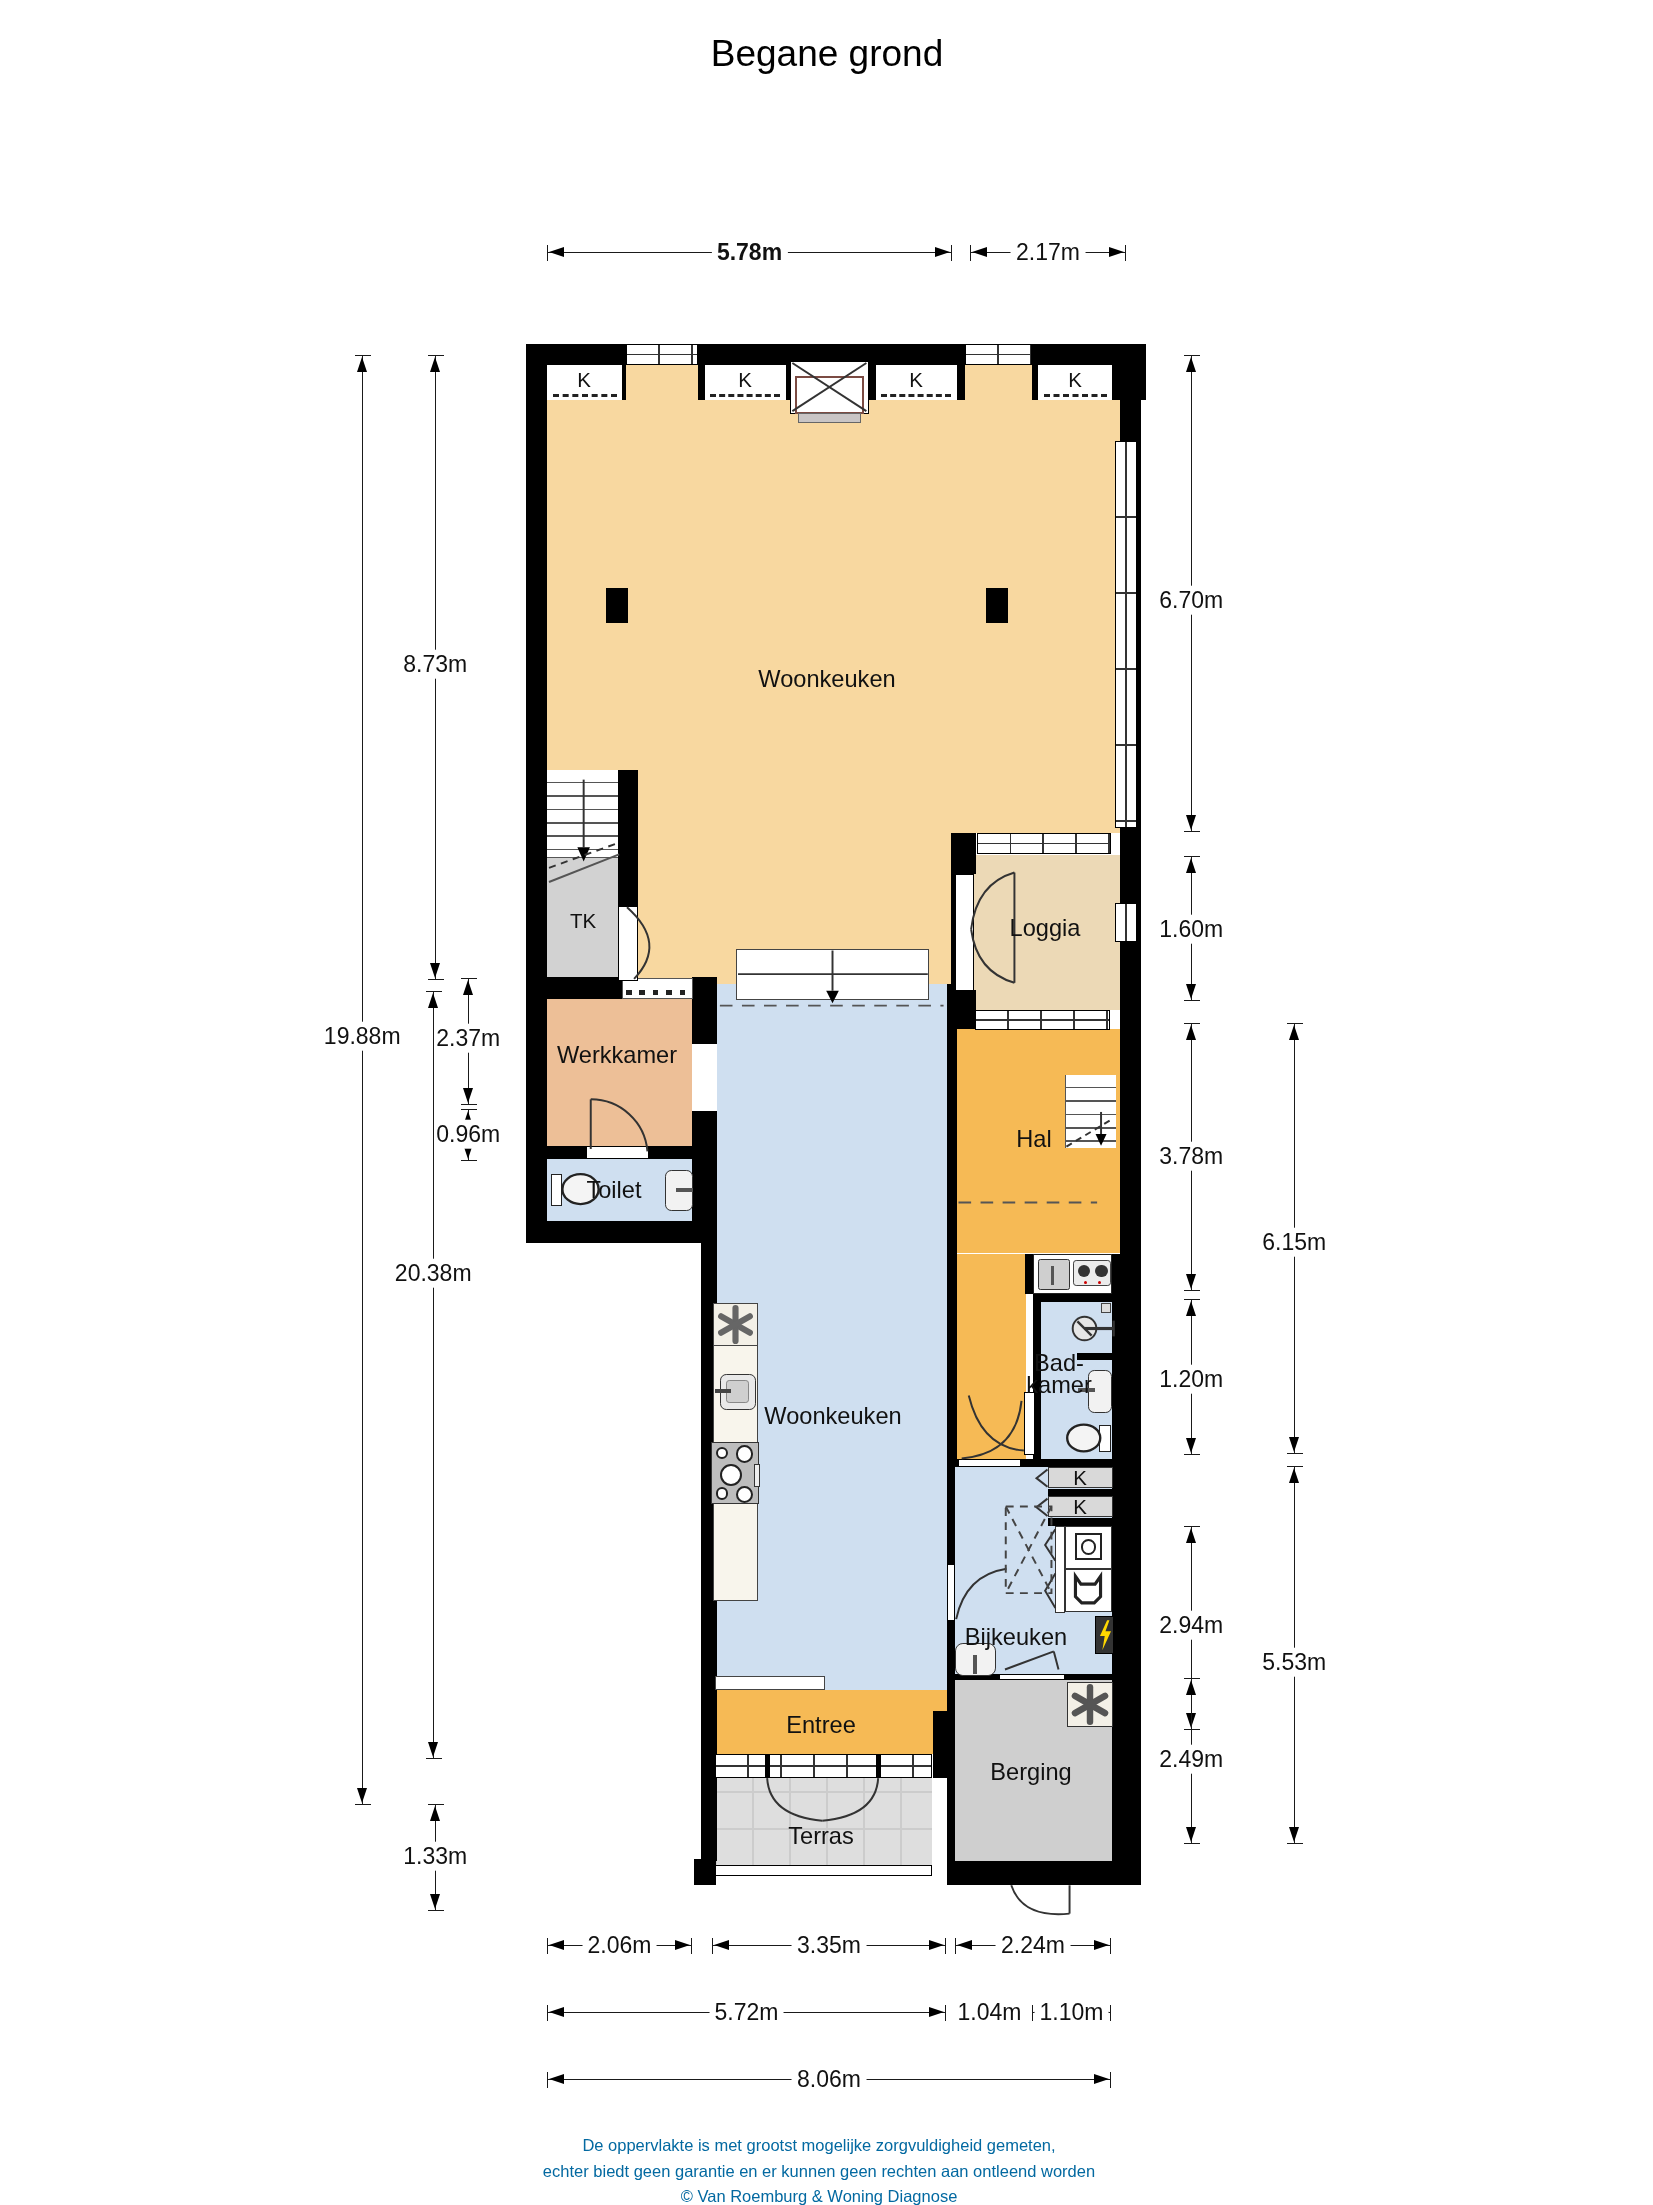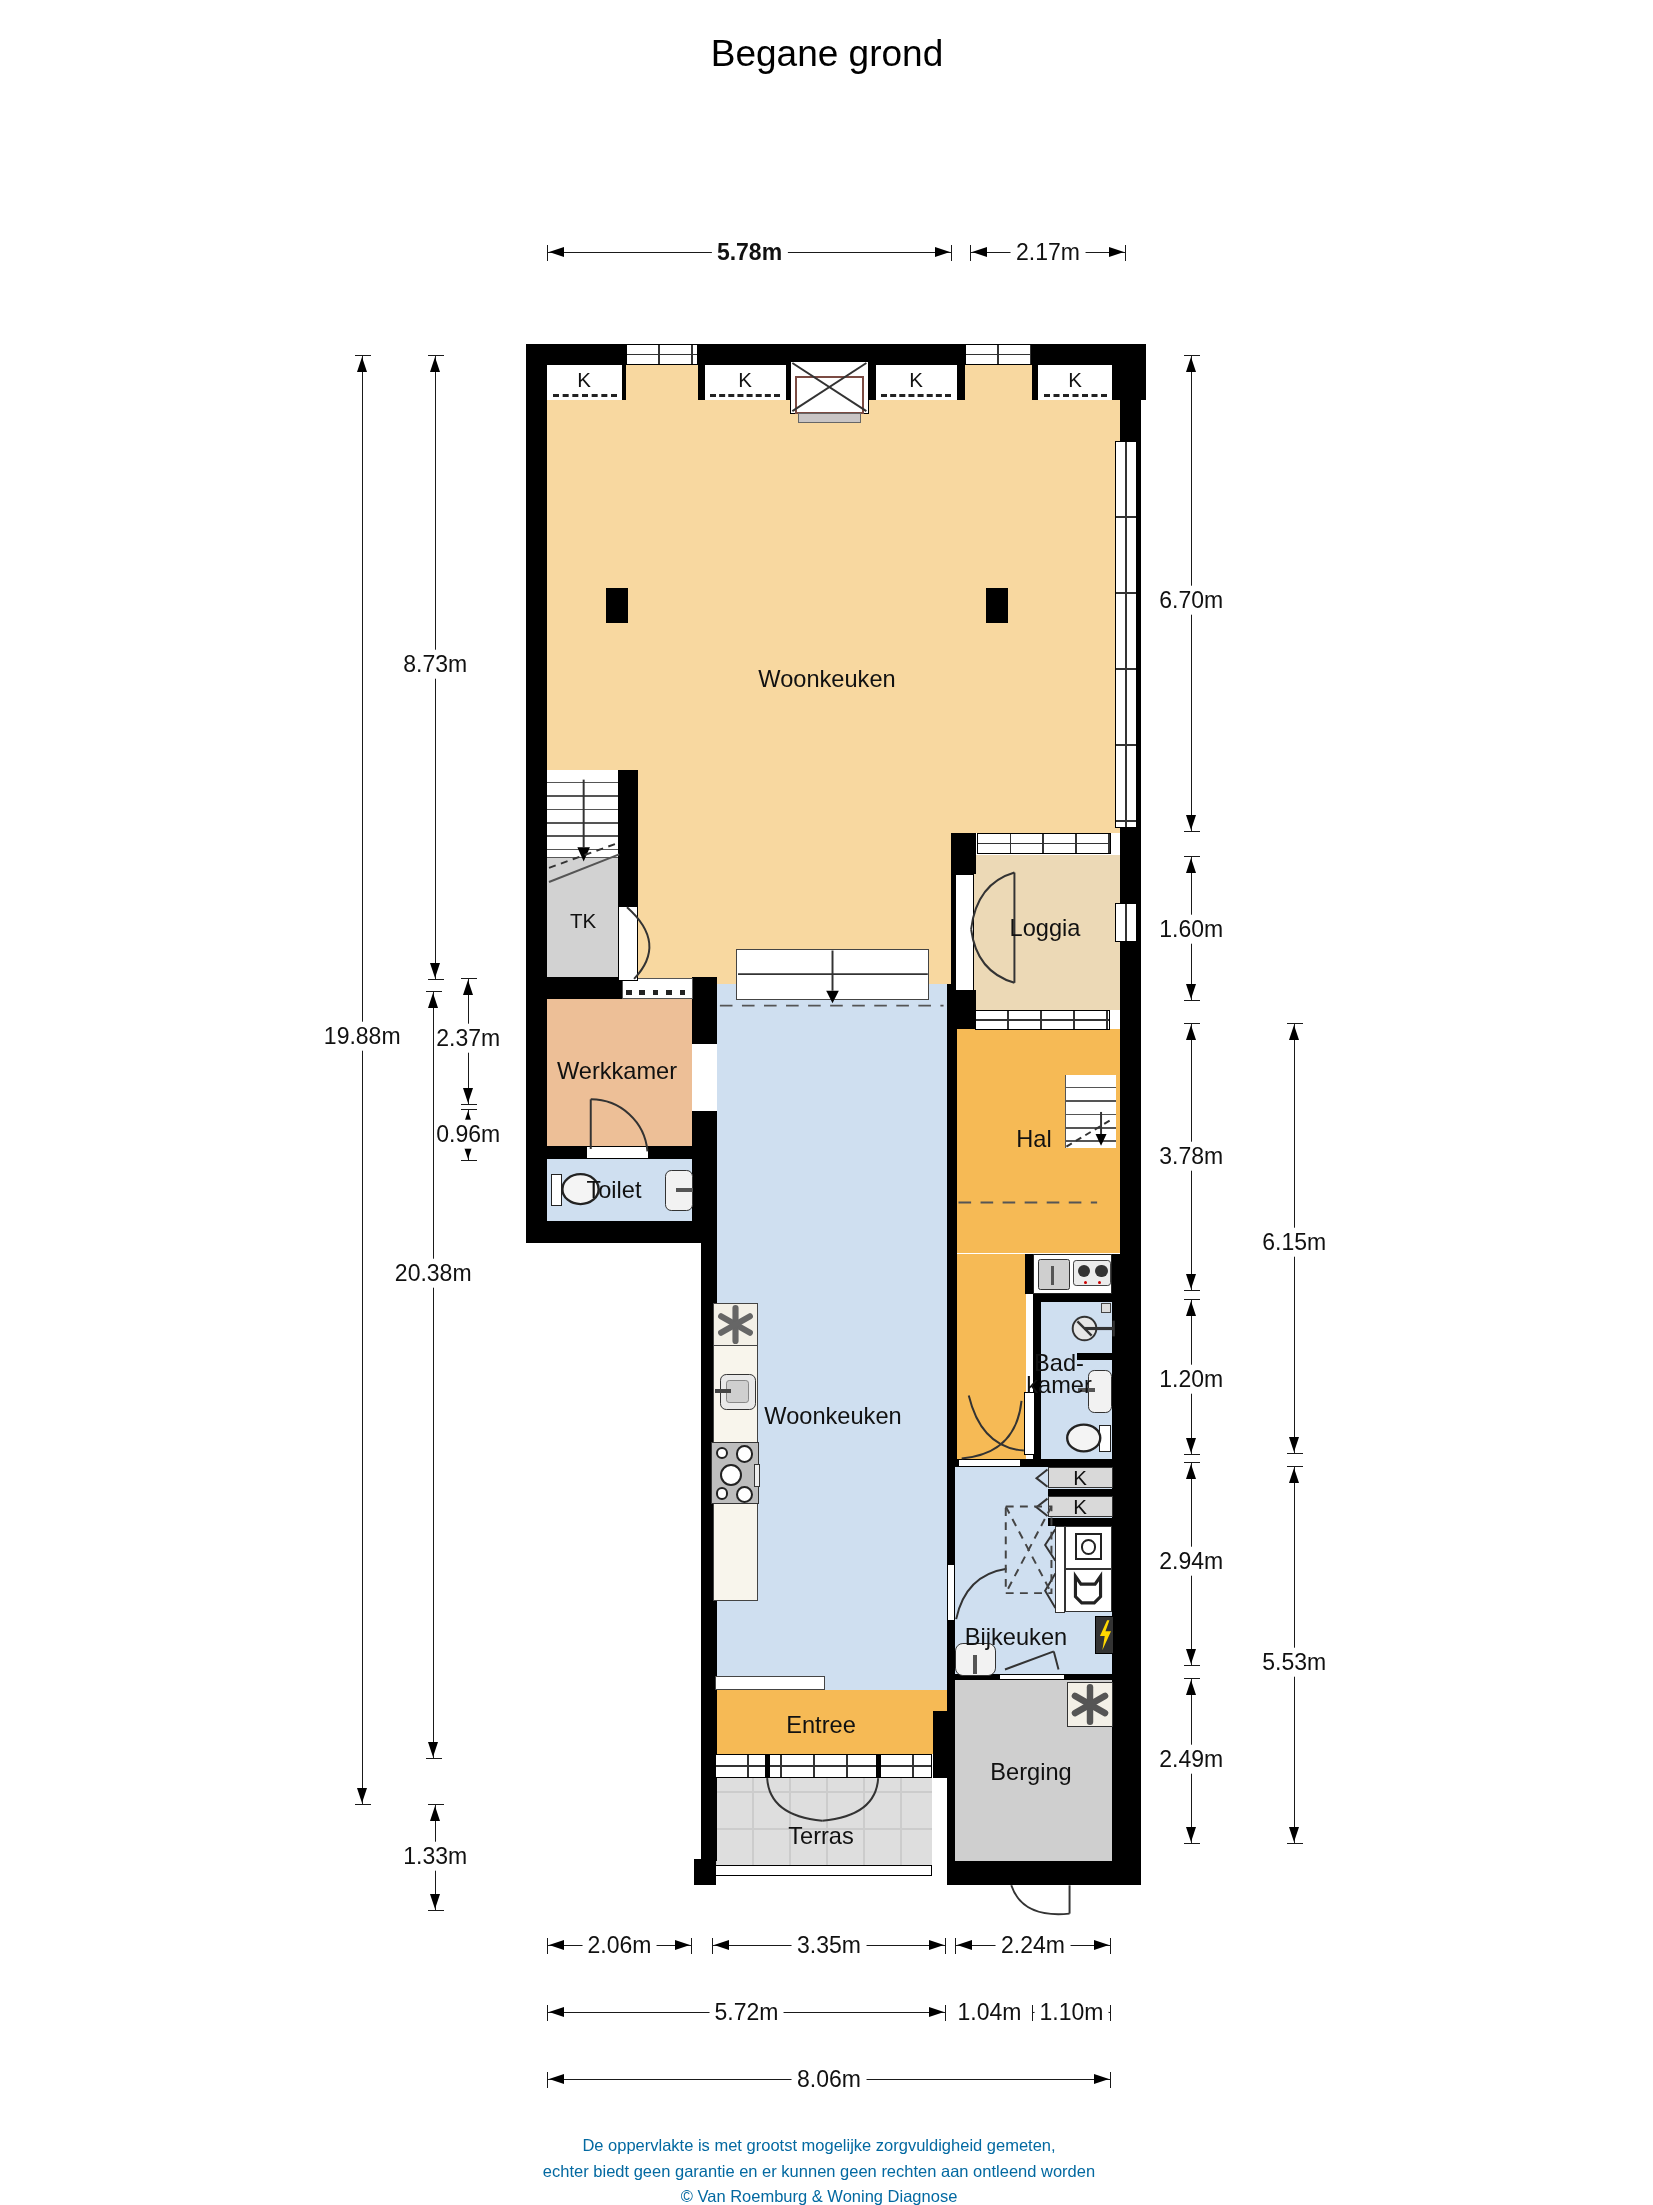--- a/index.html
+++ b/index.html
@@ -274,21 +274,21 @@
       <line x1="1414" y1="1677" x2="1414" y2="1697" stroke-width="3"></line>
 
       <ellipse cx="737" cy="1510" rx="23" ry="19" fill="#f4f4f4" stroke="#222" stroke-width="3"></ellipse>
       <ellipse cx="1376" cy="1826" rx="21" ry="17" fill="#f4f4f4" stroke="#222" stroke-width="3"></ellipse>
     </g>
   </svg>
 
   <div class="lbl z7" style="left:827px;top:679px;">Woonkeuken</div>
   <div class="lbl z7" style="left:1045px;top:928px;">Loggia</div>
   <div class="lbl tk z7" style="left:583px;top:921px;">TK</div>
-  <div class="lbl z7" style="left:617px;top:1055px;margin-top:16px;">Werkkamer</div>
+  <div class="lbl z7" style="left:617px;top:1055px;">Werkkamer</div>
   <div class="lbl z7" style="left:614px;top:1190px;">Toilet</div>
   <div class="lbl z7" style="left:833px;top:1416px;">Woonkeuken</div>
   <div class="lbl z7" style="left:1034px;top:1139px;">Hal</div>
   <div class="lbl z7" style="left:1059px;top:1363px;">Bad-</div>
   <div class="lbl z7" style="left:1059px;top:1385px;">kamer</div>
   <div class="lbl z7" style="left:1016px;top:1637px;">Bijkeuken</div>
   <div class="lbl z7" style="left:821px;top:1725px;">Entree</div>
   <div class="lbl z7" style="left:821px;top:1836px;">Terras</div>
   <div class="lbl z7" style="left:1031px;top:1772px;">Berging</div>
 
@@ -378,21 +378,21 @@
       <i class="ahd"></i>
     <span class="dl" style="top:132px;">3.78m</span>
   </div>
   <div class="vdim" style="left:1191px;top:1300px;height:154px;">
     <i class="capt"></i>
       <i class="capb"></i>
       <i class="ahu"></i>
       <i class="ahd"></i>
     <span class="dl" style="top:79px;">1.20m</span>
   </div>
-  <div class="vdim" style="left:1191px;top:1463px;height:202px;">
+  <div class="vdim" style="left:1191px;top:1527px;height:202px;">
     <i class="capt"></i>
       <i class="capb"></i>
       <i class="ahu"></i>
       <i class="ahd"></i>
     <span class="dl" style="top:98px;">2.94m</span>
   </div>
   <div class="vdim" style="left:1191px;top:1679px;height:164px;">
     <i class="capt"></i>
       <i class="capb"></i>
       <i class="ahu"></i>

